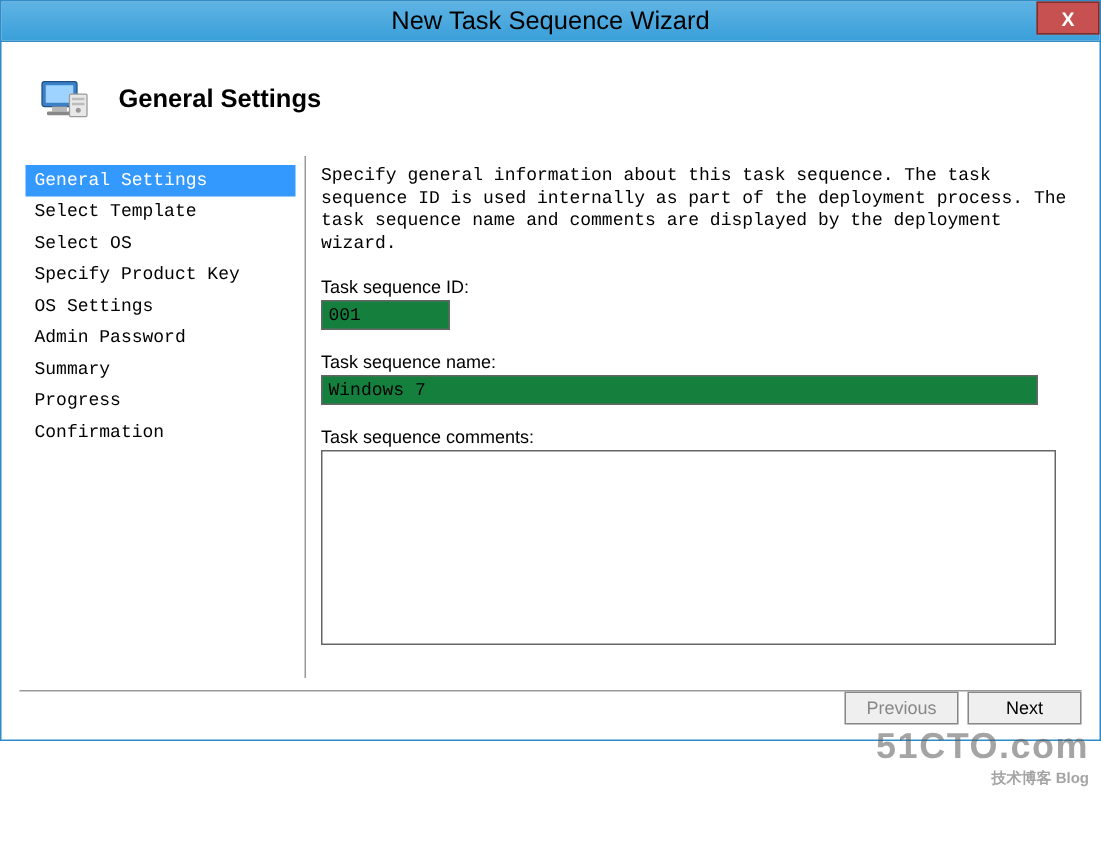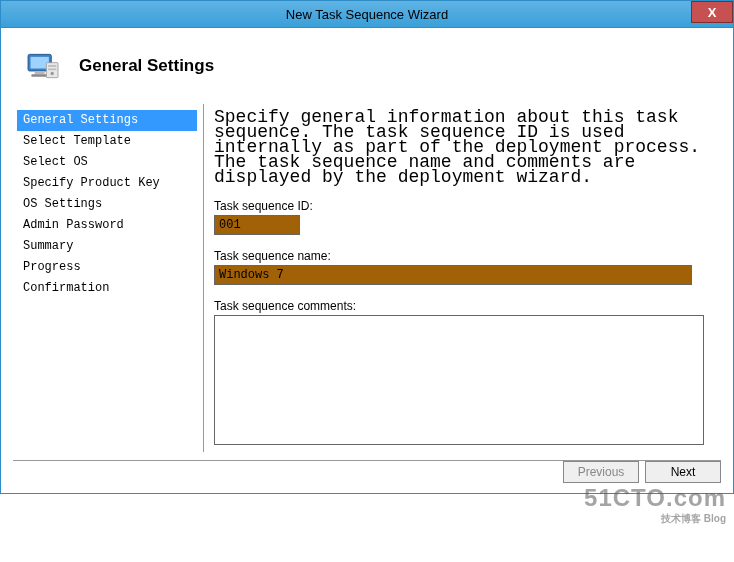--- a/index.html
+++ b/index.html
@@ -16,21 +16,21 @@
       height: 28px;
       background: linear-gradient(to bottom, #5fb3e4, #3a9fd9);
       border: 1px solid #2e8cc7;
       position: relative;
       display: flex;
       align-items: center;
       justify-content: center;
     }
     .titlebar-text {
       color: #000;
-      font-size: 13px;
+      font-size: 17px;
     }
     .close-btn {
       position: absolute;
       right: 0;
       top: 0;
       width: 42px;
       height: 22px;
       background: #c75050;
       border: 1px solid #7a2e2e;
       color: #fff;
@@ -95,34 +95,34 @@
       margin-right: 10px;
     }
     .main {
       flex: 1;
       padding: 6px 6px 0 0;
       display: flex;
       flex-direction: column;
     }
     .description {
       font-family: "SimSun", "Courier New", monospace;
-      font-size: 18px;
+      font-size: 12px;
       line-height: 15px;
       margin-bottom: 14px;
     }
     .field-label {
       font-size: 12px;
       margin-bottom: 2px;
     }
     .field-input {
       font-family: "SimSun", "Courier New", monospace;
       font-size: 12px;
       border: 1px solid #666;
       padding: 2px 4px;
-      background: #a16207;
+      background: #15803d;
     }
     .input-id { width: 86px; margin-bottom: 14px; }
     .input-name { width: 478px; margin-bottom: 14px; }
     .textarea-comments {
       width: 490px;
       height: 130px;
       font-family: "SimSun", "Courier New", monospace;
       font-size: 12px;
       border: 1px solid #666;
       padding: 2px 4px;

